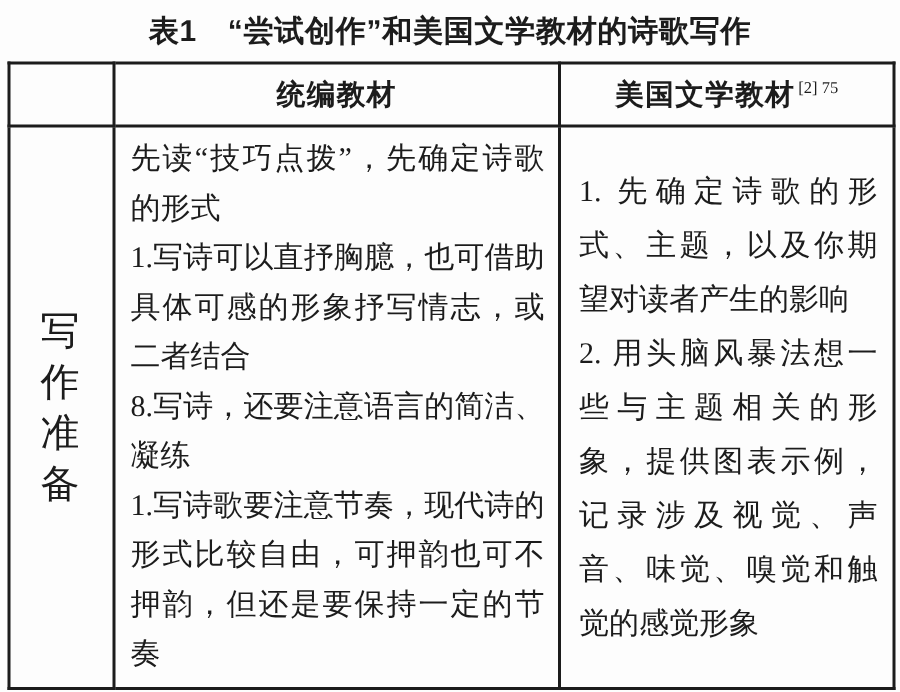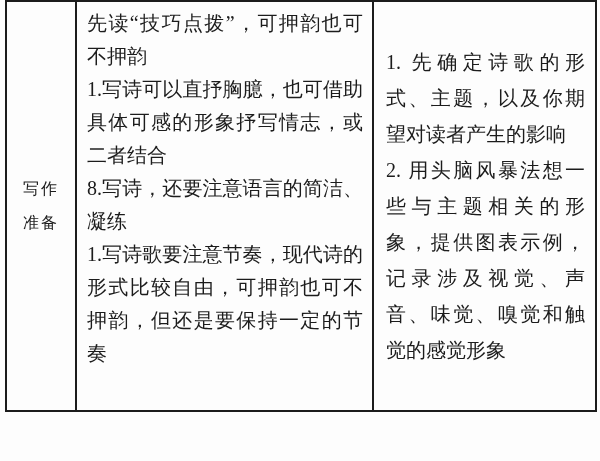--- a/index.html
+++ b/index.html
@@ -59,21 +59,21 @@
     letter-spacing: 0;
     margin-left: 2px;
   }
   td.rowhead {
     text-align: center;
     vertical-align: middle;
   }
   .rowhead-text {
     width: 44px;
     margin: 0 auto;
-    font-size: 16px;
+    font-size: 26px;
     line-height: 34px;
     letter-spacing: 2px;
     word-break: break-all;
     text-align: center;
   }
   td.cellbody {
     vertical-align: top;
     font-size: 20px;
     line-height: 33px;
   }
@@ -93,35 +93,41 @@
   td.cell-american .inner {
     padding: 5px 10px 5px 12px;
     font-family: Liberation Serif, serif;
   }
 </style>
 </head>
 <body>
 
 <div class="page">
 
+  <div class="caption">表1　“尝试创作”和美国文学教材的诗歌写作</div>
 
   <table class="cmp">
     <colgroup>
       <col class="c1">
       <col class="c2">
       <col class="c3">
     </colgroup>
     <tbody>
+        <tr class="head-row">
+      <th class="colhead"></th>
+      <th class="colhead">统编教材</th>
+      <th class="colhead"><span>美国文学教材</span><sup>[2] 75</sup></th>
+    </tr>
     <tr>
       <td class="rowhead">
         <div class="rowhead-text">写作准备</div>
       </td>
       <td class="cellbody">
         <div class="inner">
-          <p>先读“技巧点拨”，可押韵也可不押韵</p>
+          <p>先读“技巧点拨”，先确定诗歌的形式</p>
           <p>1.写诗可以直抒胸臆，也可借助具体可感的形象抒写情志，或二者结合</p>
           <p>8.写诗，还要注意语言的简洁、凝练</p>
           <p>1.写诗歌要注意节奏，现代诗的形式比较自由，可押韵也可不押韵，但还是要保持一定的节奏</p>
         </div>
       </td>
       <td class="cellbody cell-american">
         <div class="inner">
           <p>1. 先确定诗歌的形式、主题，以及你期望对读者产生的影响</p>
           <p>2. 用头脑风暴法想一些与主题相关的形象，提供图表示例，记录涉及视觉、声音、味觉、嗅觉和触觉的感觉形象</p>
         </div>

